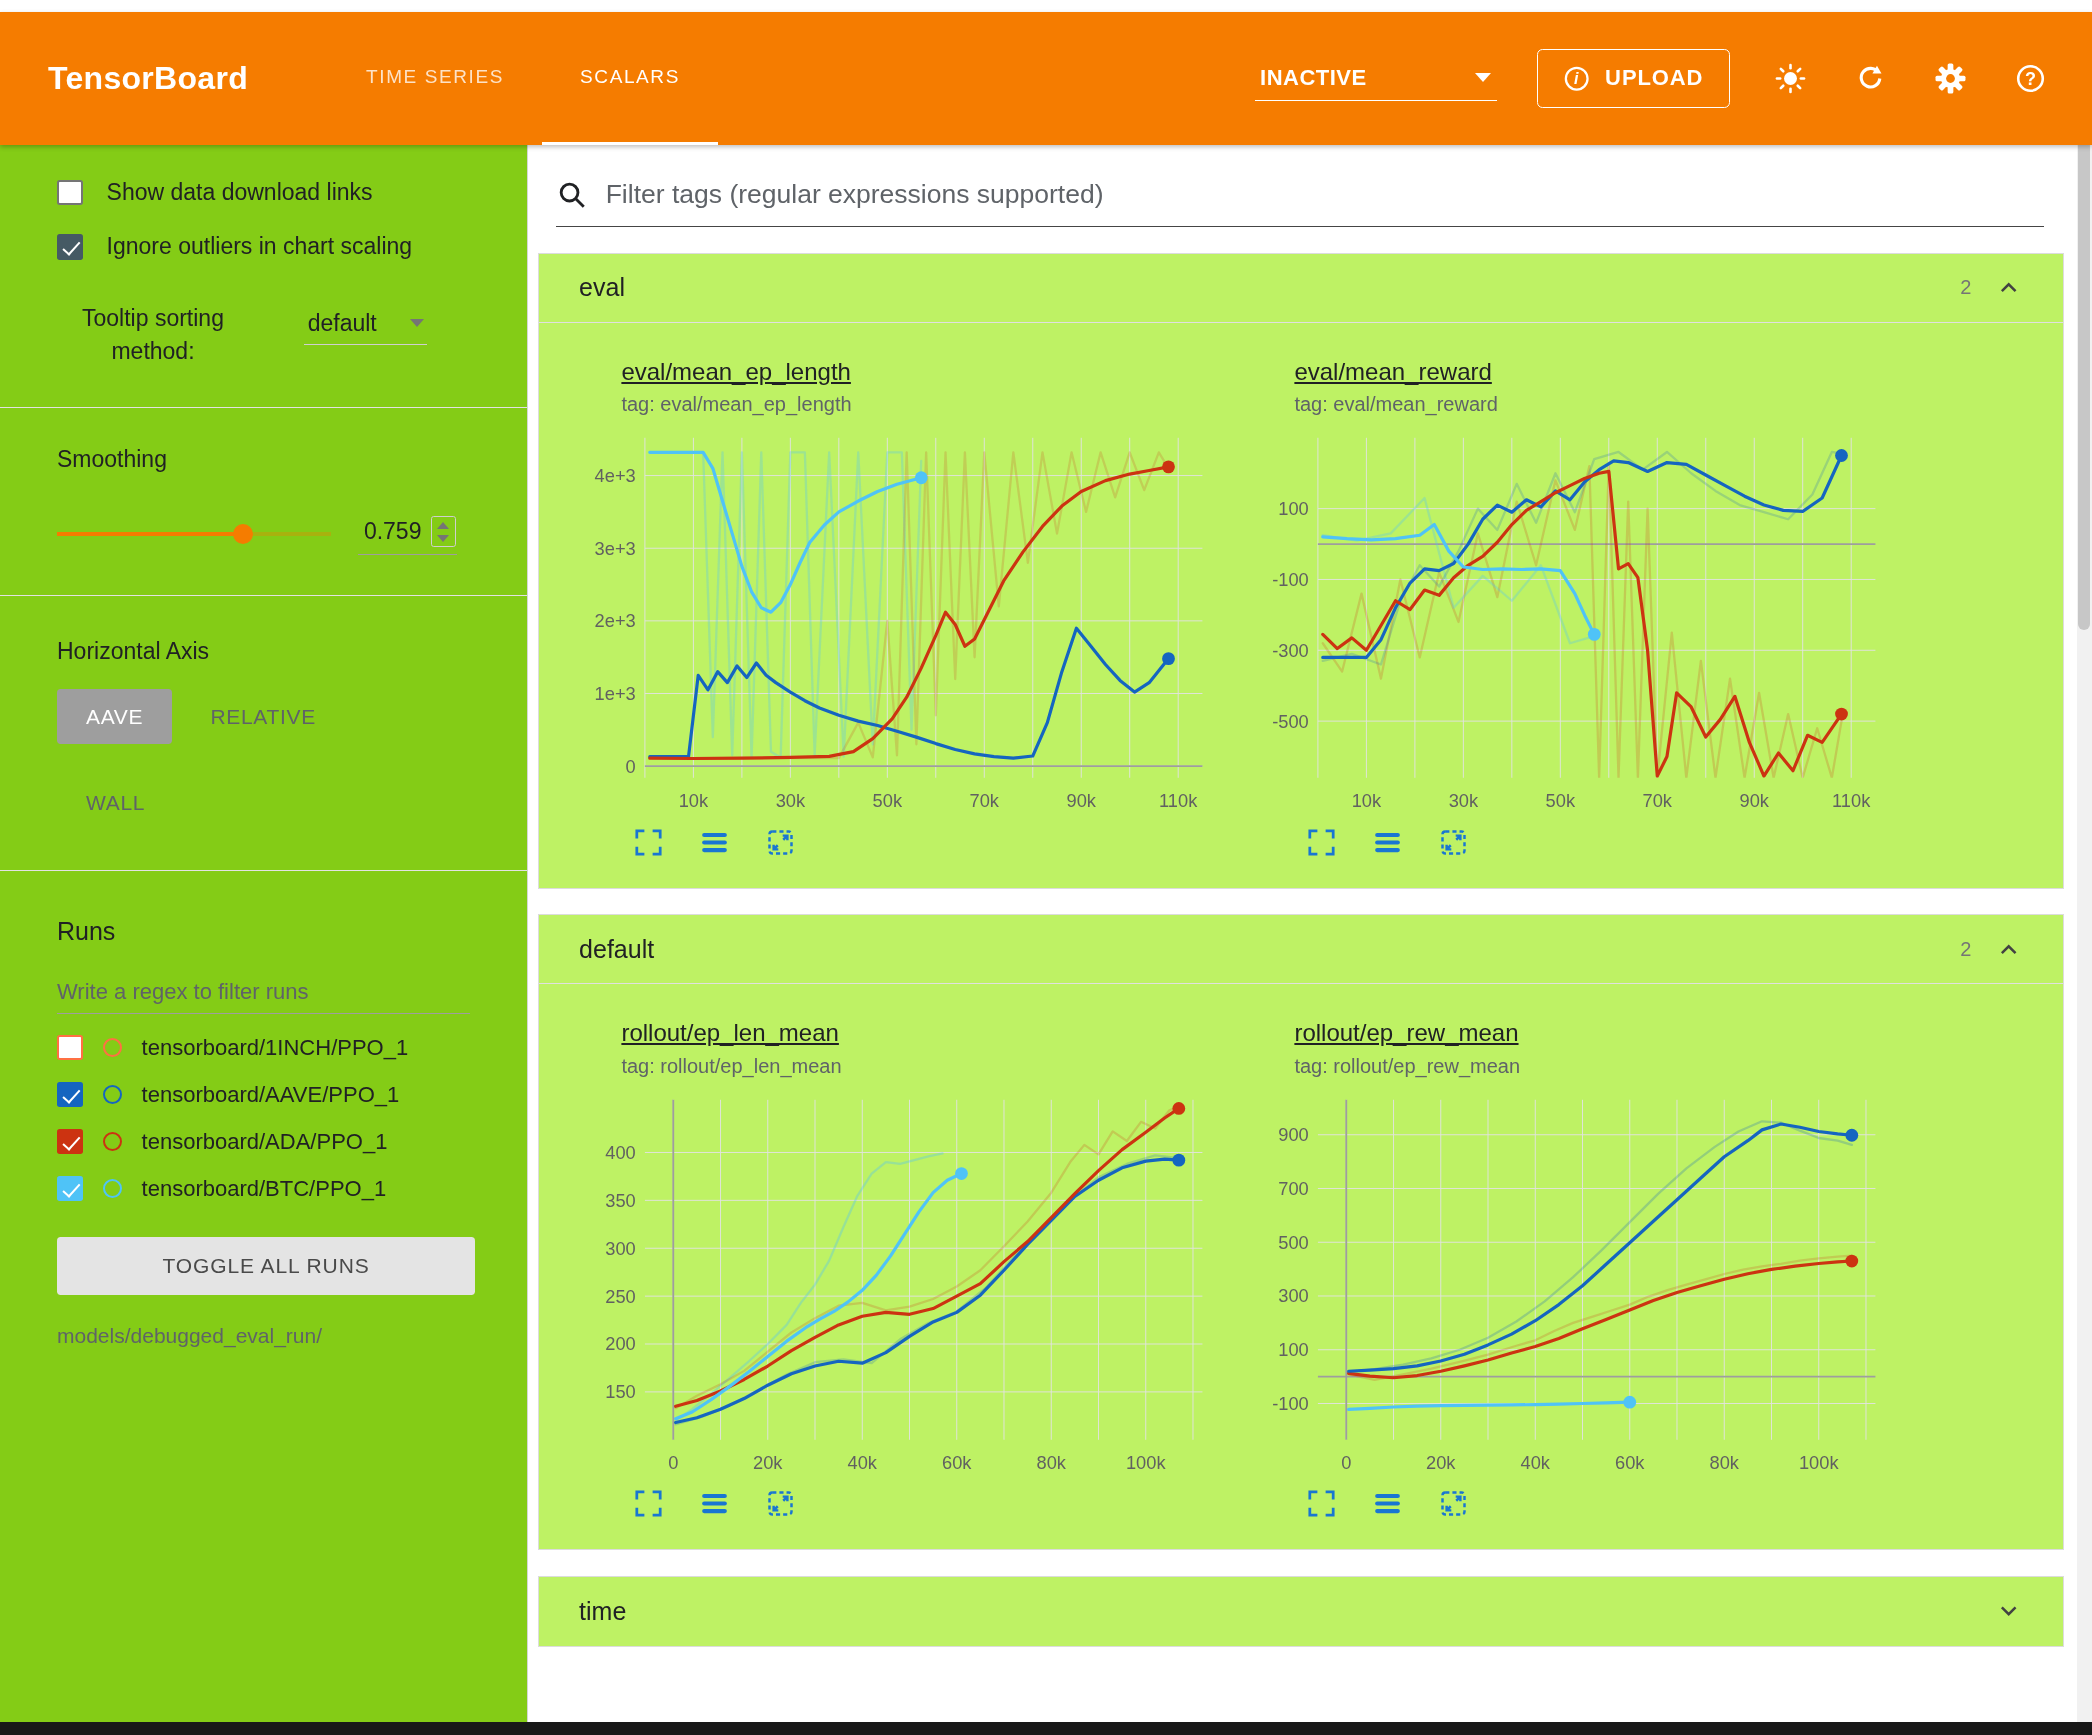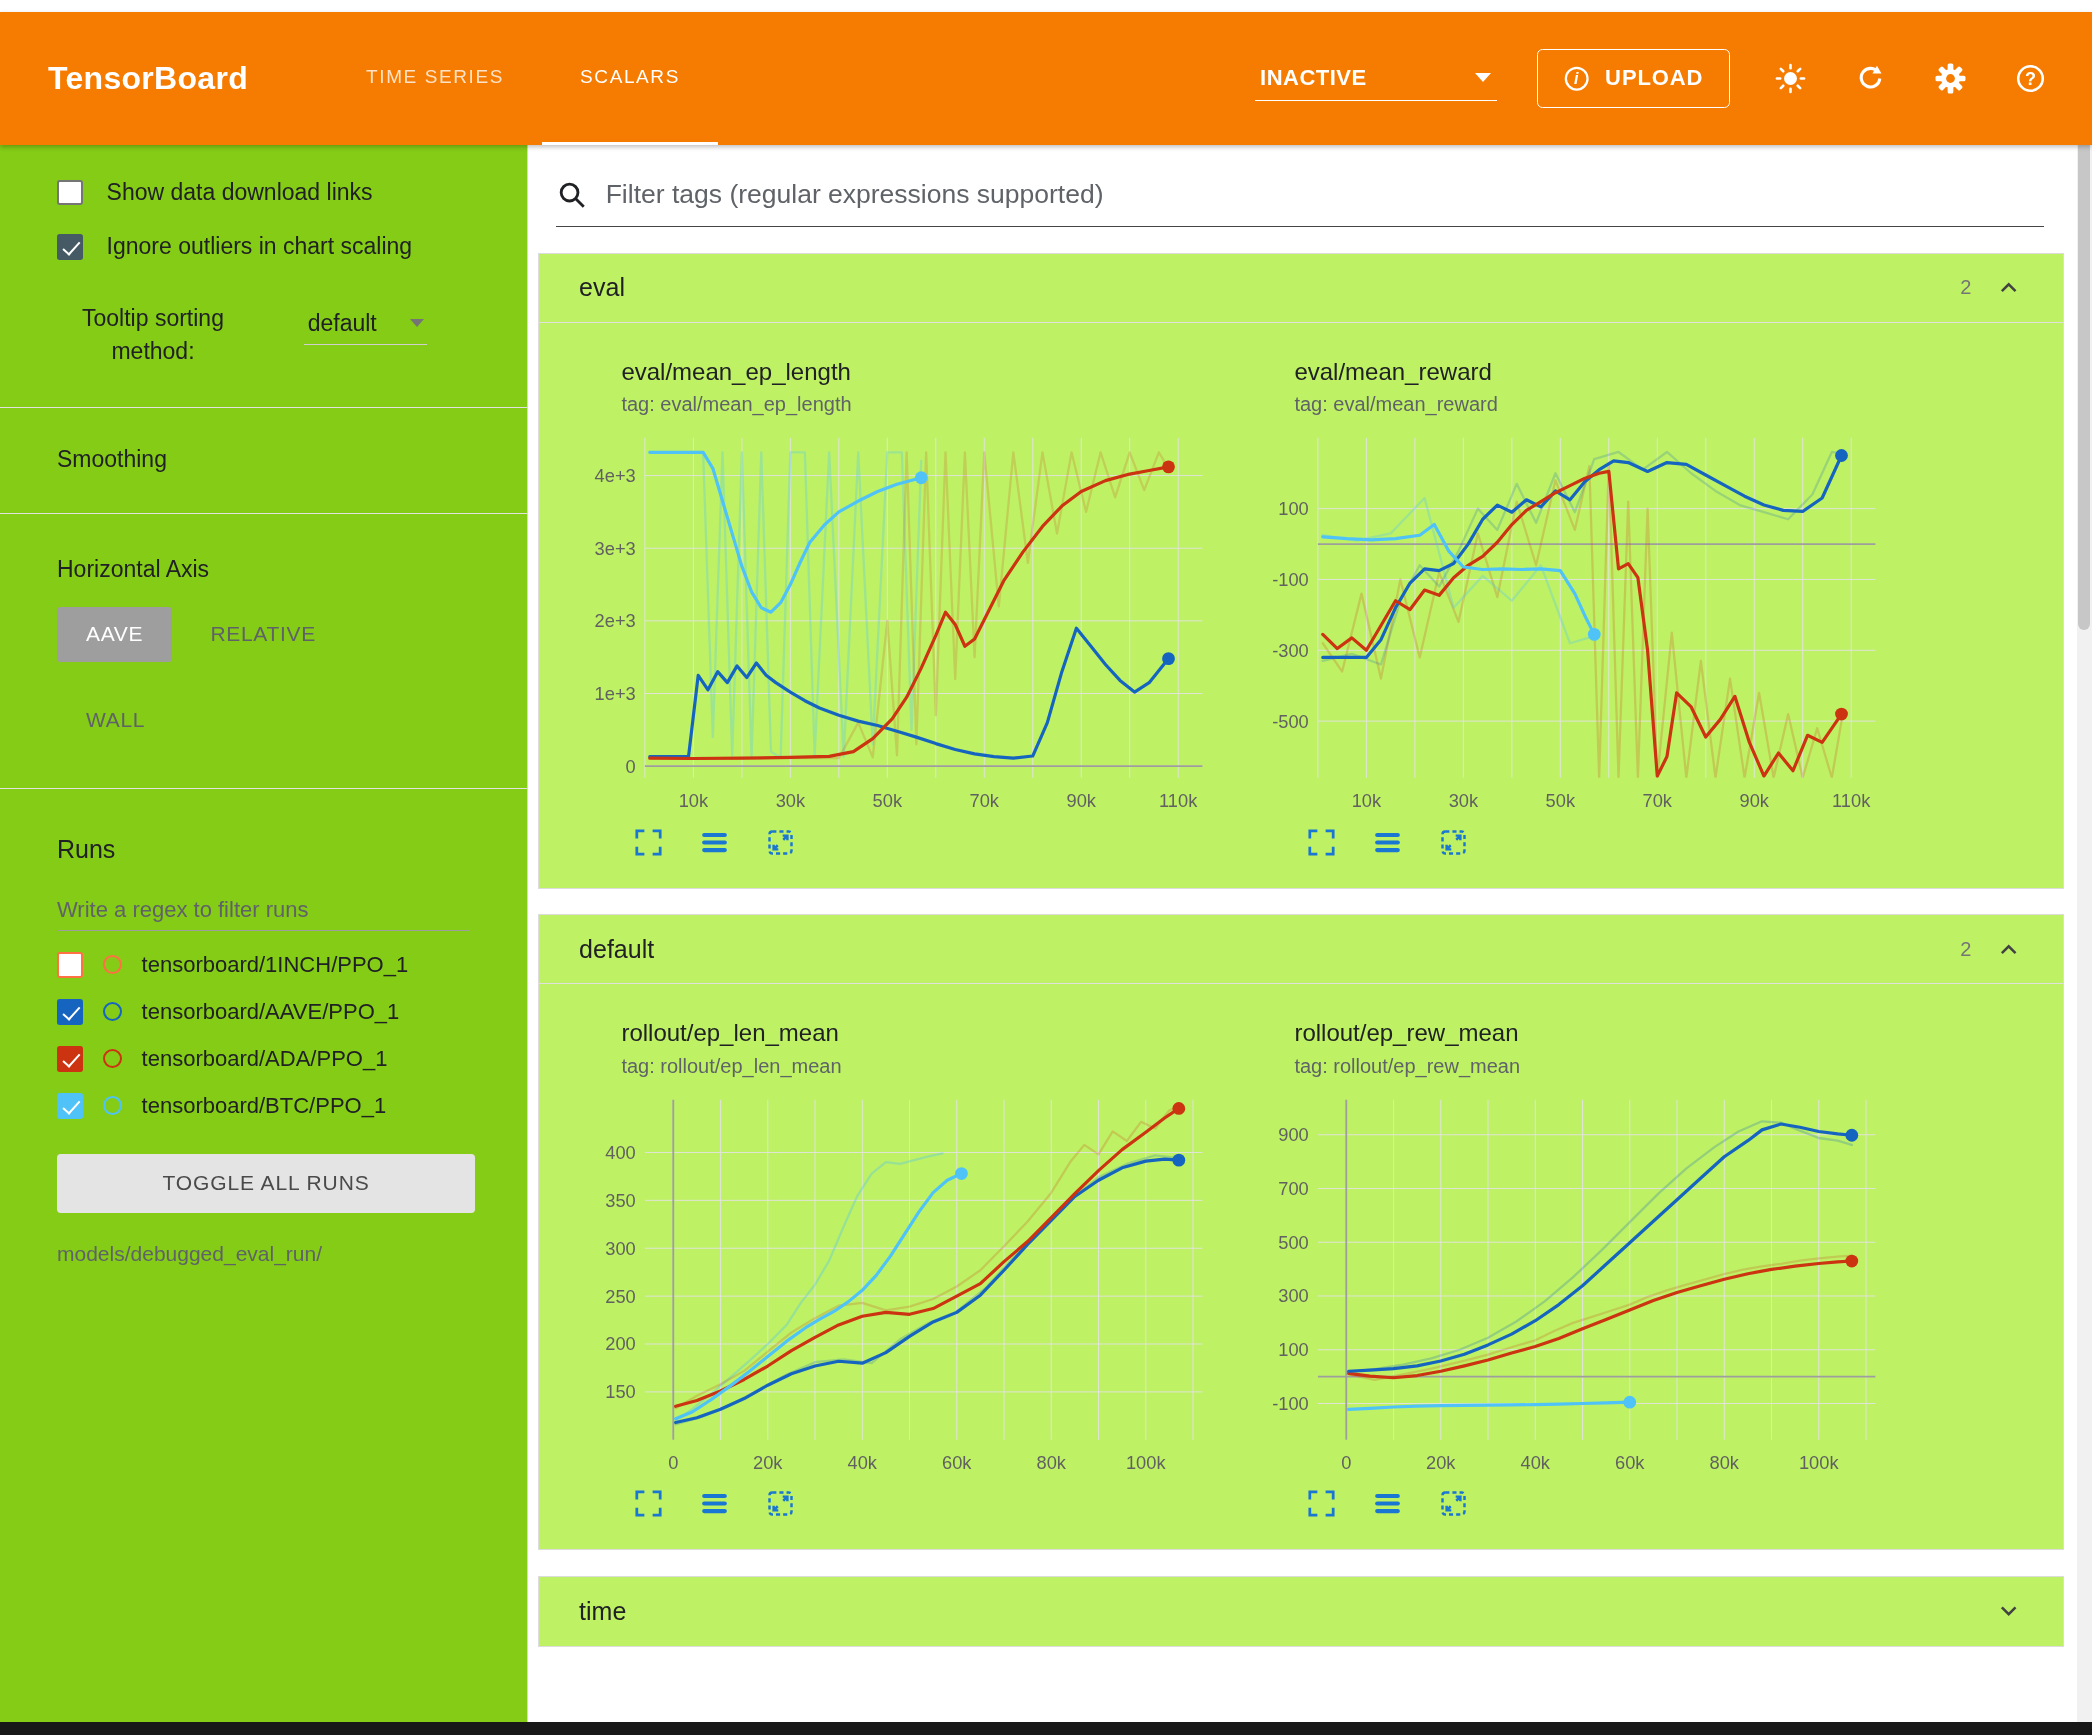--- a/index.html
+++ b/index.html
@@ -59,21 +59,21 @@
 .filter-input::placeholder{color:#5f6368;}
 .section-card{margin:25.6px 12.8px 0 9.1px;border:0.9px solid #dcdcdc;background:#bef264;}
 .card-header{display:flex;align-items:center;height:69px;padding:0 40px;border-bottom:0.9px solid #e0e0e0;}
 .section-card.collapsed .card-header{border-bottom:none;}
 .card-title{font-size:25px;}
 .card-header-right{margin-left:auto;display:flex;align-items:center;gap:24px;}
 .card-count{font-size:20px;color:#757575;}
 .chev{cursor:pointer;display:flex;}
 .card-body{display:flex;padding:35px 18.3px 29px 18.3px;}
 .chart-block{width:651px;margin-left:22px;}
-.chart-title{font-size:24px;margin-left:42px;}
+.chart-title{font-size:24px;margin-left:42px;text-decoration:underline;}
 .chart-subtitle{font-size:20px;color:#5f6368;margin:7.3px 0 9.1px 42px;}
 svg.chart{width:640px;height:393px;display:block;font-family:"Liberation Sans",sans-serif;}
 .chart-tools{display:flex;gap:33px;margin:7.3px 0 0 53px;}
 .tool-icon{width:33px;height:33px;cursor:pointer;display:flex;}
 
 
 .scrollbar{position:absolute;top:133px;right:0;width:15.5px;bottom:12.8px;background:#f1f1f1;}
 .scroll-thumb{position:absolute;top:3.7px;left:1.8px;width:12px;height:493px;background:#c7c7c7;border-radius:6.4px;cursor:pointer;}
 .bottom-strip{position:absolute;left:0;bottom:0;width:2092px;height:12.8px;background:#181818;}
 </style>
@@ -160,20 +160,33 @@
     <div class="tooltip-label">Tooltip sorting method:</div>
     <div class="select-box">
       <span>default</span>
       <span class="caret-down-g"></span>
     </div>
   </div>
 
   <hr class="divider">
 
   <div class="smooth-label">Smoothing</div>
+  <div class="slider-row">
+    <div class="slider">
+      <div class="slider-fill" style="width: 68%;"></div>
+      <div class="slider-thumb" style="left: 68%;"></div>
+    </div>
+    <div class="smooth-value">
+      <span>0.759</span>
+      <span class="spin">
+          <span class="t-up"></span>
+          <span class="t-down"></span>
+        </span>
+    </div>
+  </div>
 
   <hr class="divider">
 
   <div class="axis-title">Horizontal Axis</div>
   <div class="axis-buttons">
     <div class="axis-btn active">AAVE</div>
     <div class="axis-btn">RELATIVE</div>
     <div class="axis-btn">WALL</div>
   </div>
 

